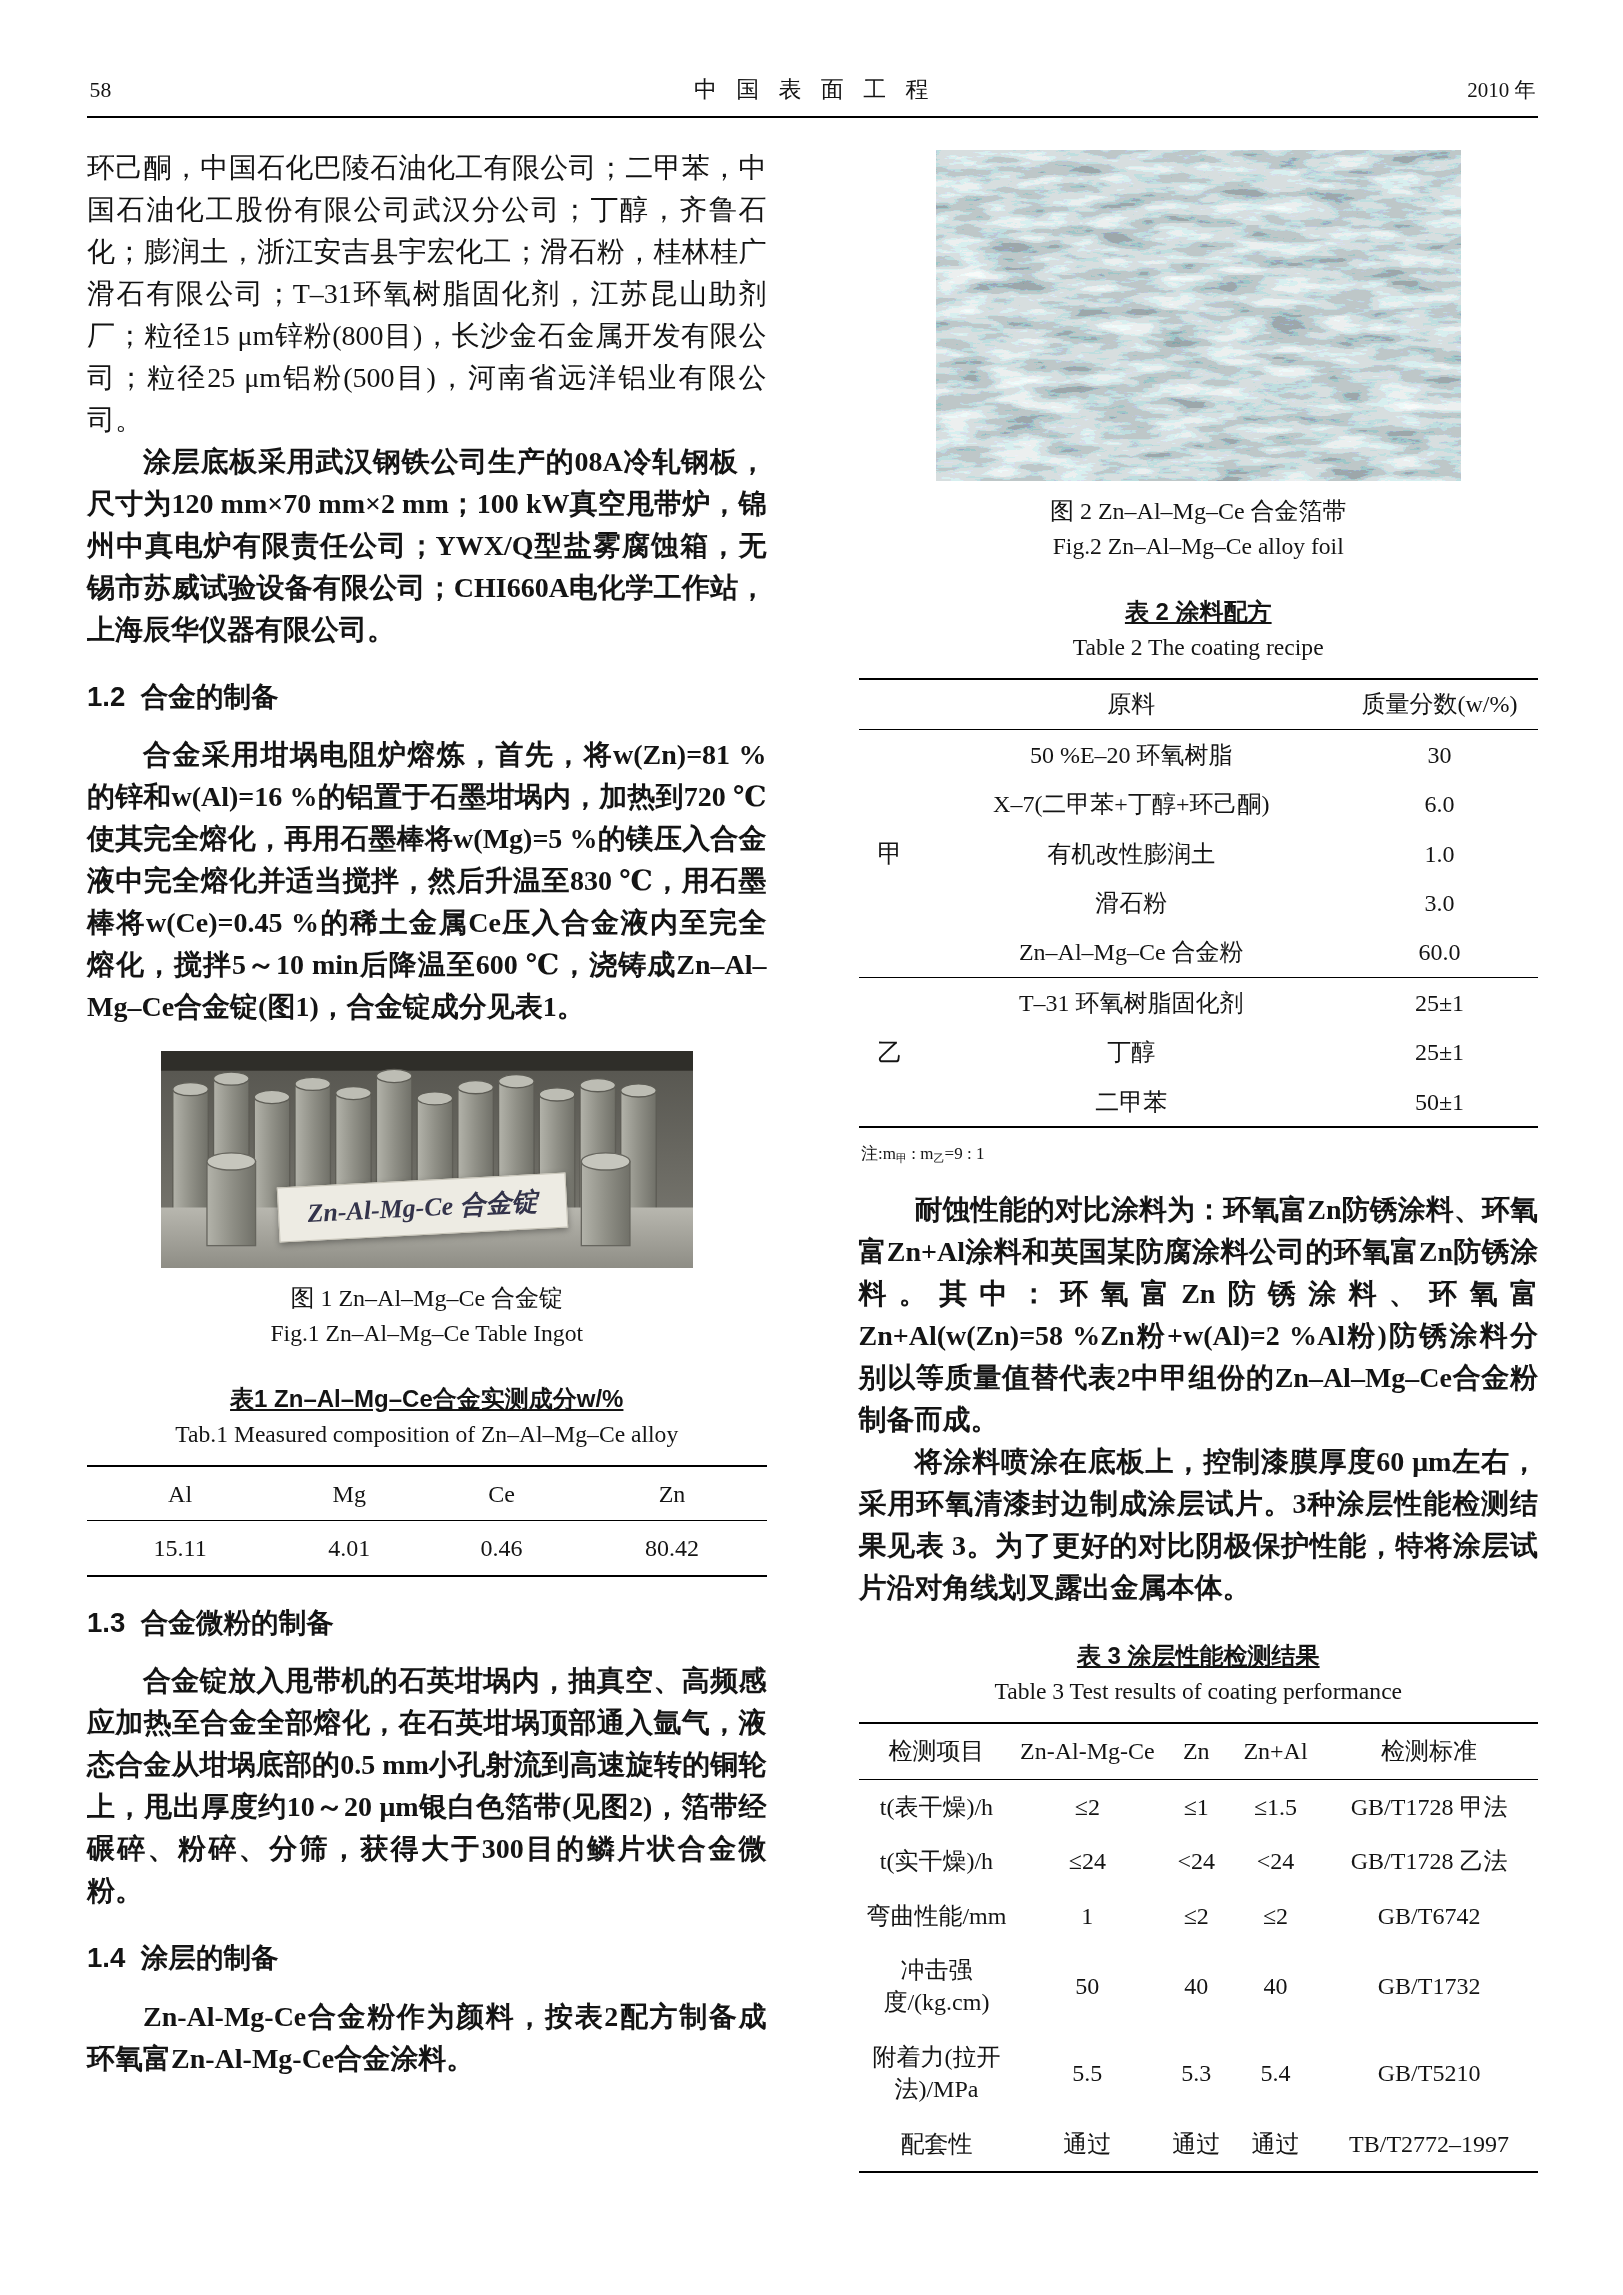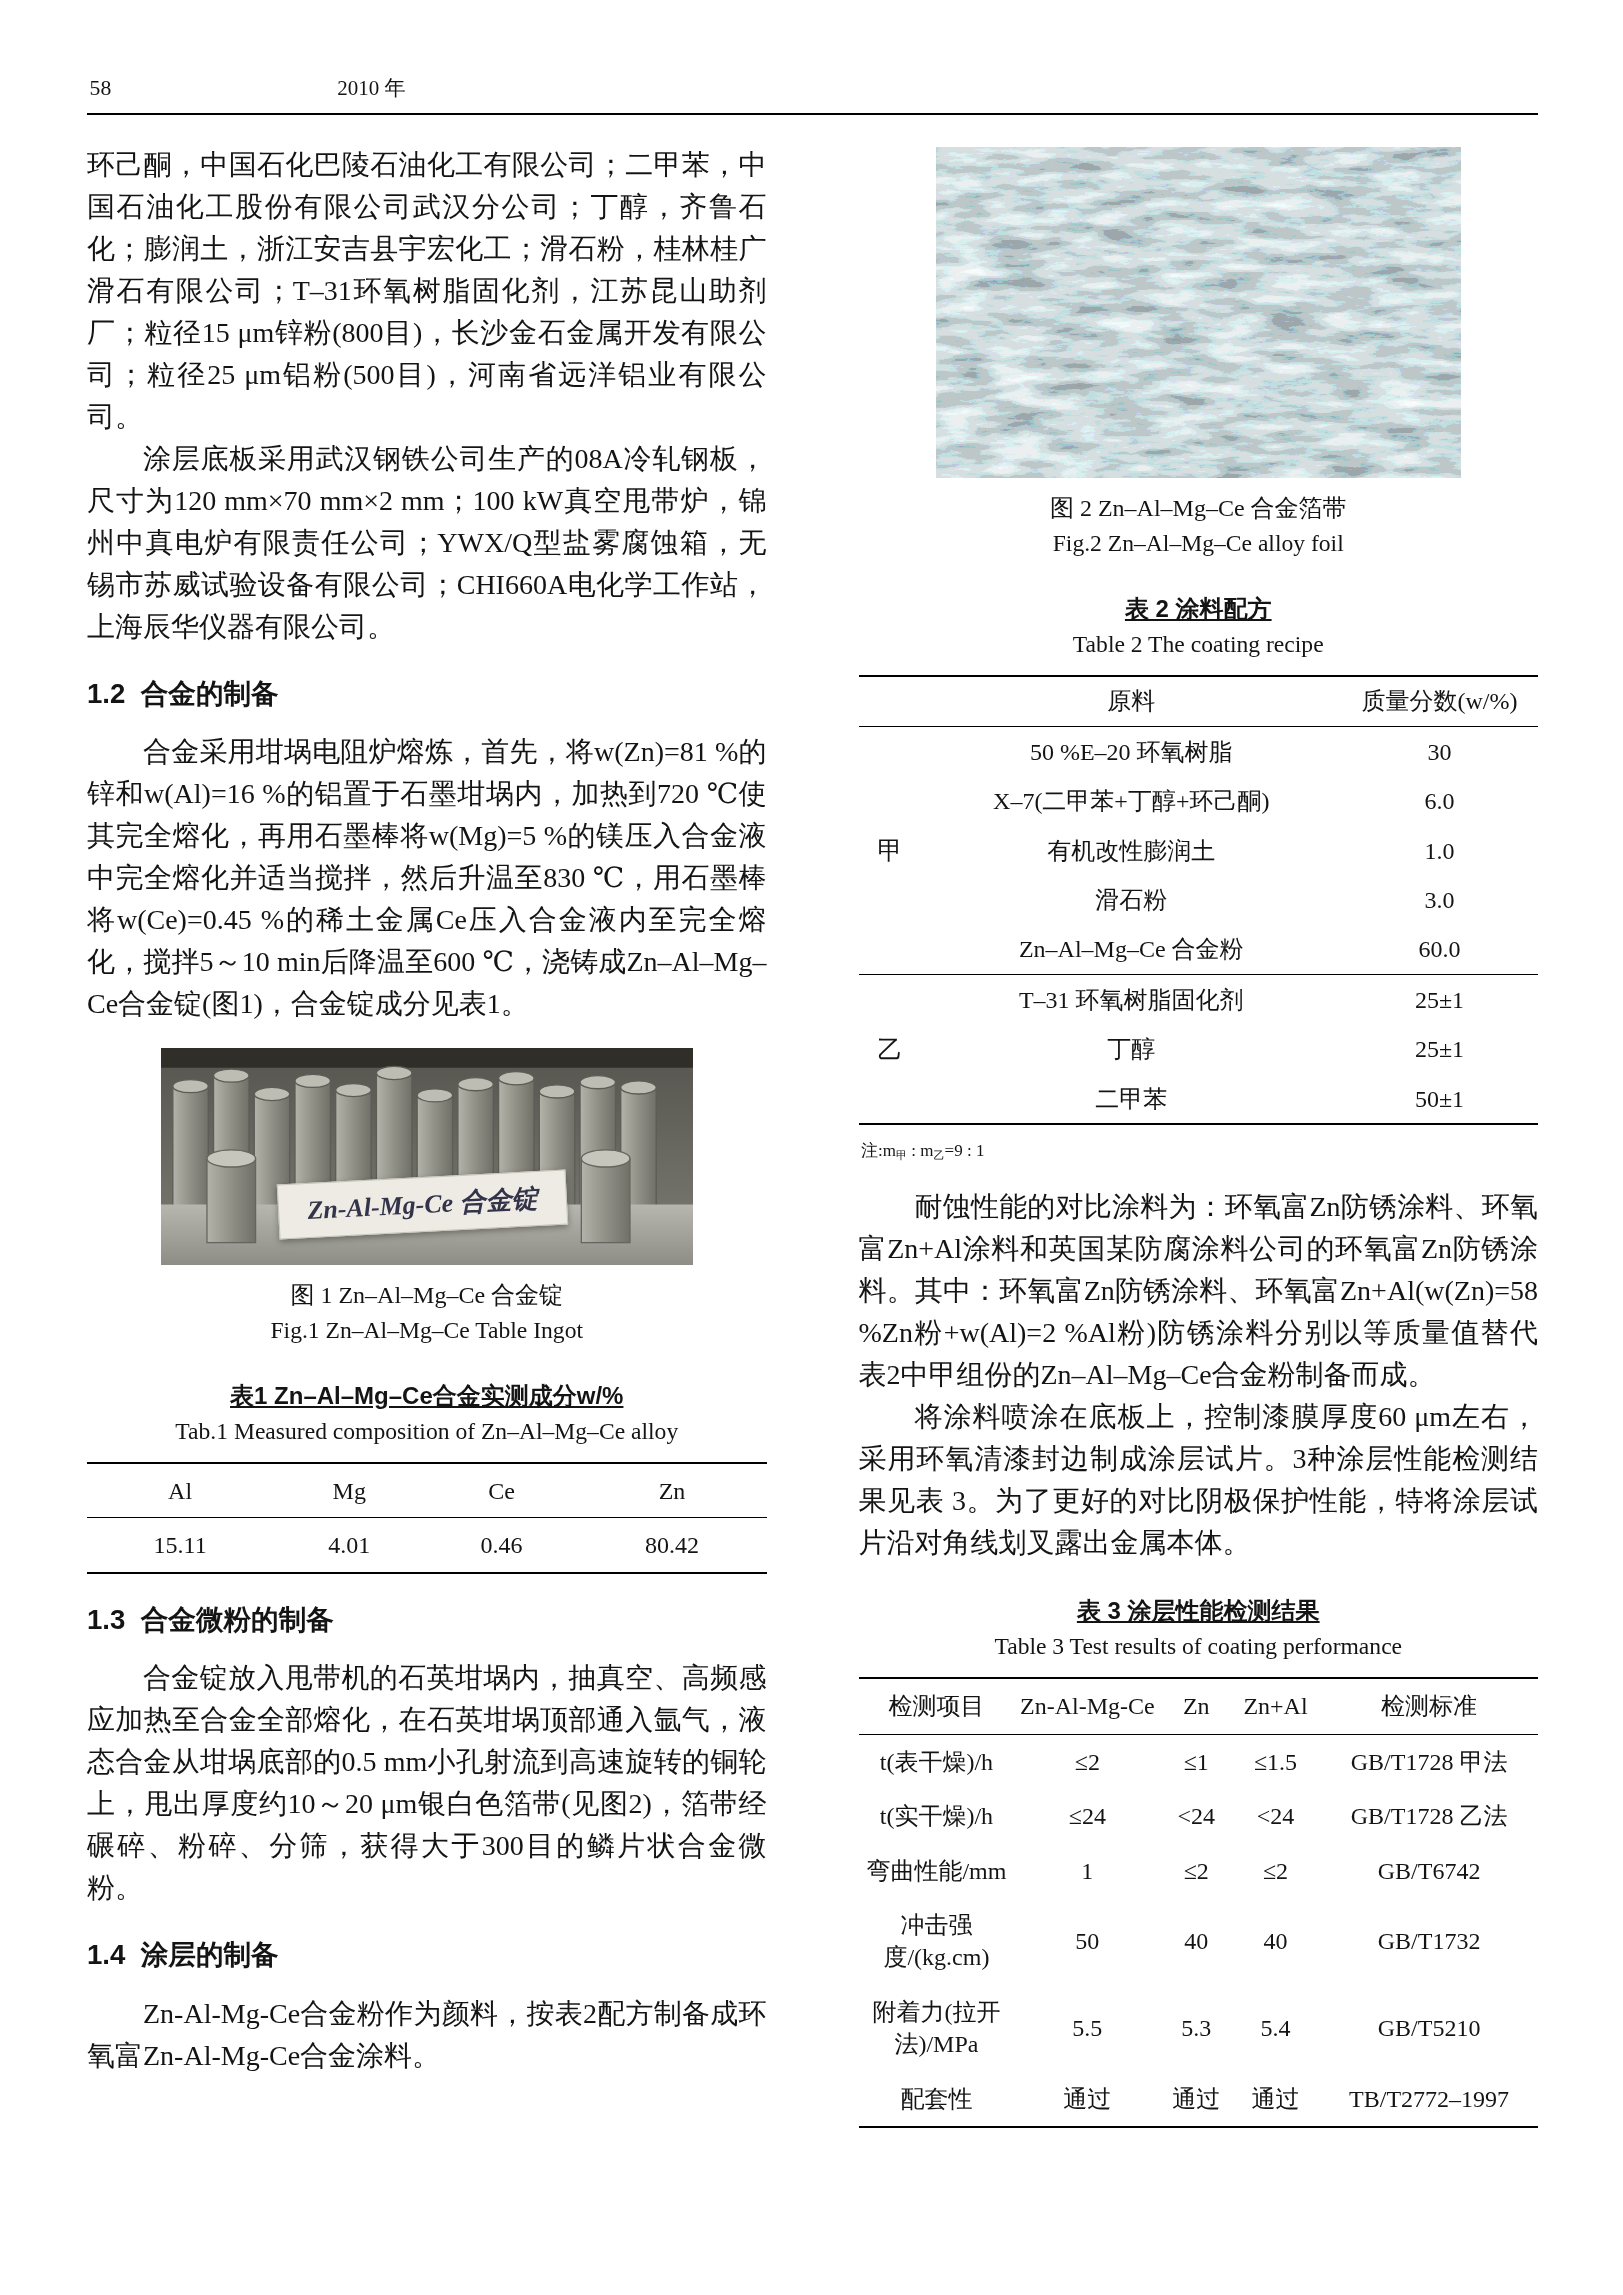--- a/index.html
+++ b/index.html
@@ -17,21 +17,21 @@
   .pg-header { display:flex; align-items:baseline; padding:0 2.6px 10.5px 2.6px; }
   .pg-num   { width:158px; font-size:21.7px; }
   .pg-title { flex:1; text-align:center; font-size:23px; white-space:pre; letter-spacing:2.6px; }
   .pg-year  { width:158px; text-align:right; font-size:21px; }
   .header-rule { border-top:2px solid #000; margin-bottom:29px; }
 
   
   .columns { display:flex; gap:92px; }
   .col { flex:1; min-width:0; font-size:28px; line-height:1.5; text-align:justify; }
   p.body-text { margin:0; }
-  .indent { text-indent:2em; }
+  .indent { text-indent:2em;font-weight:bold; }
 
   .sec-heading {
     font-family:"Liberation Sans","DejaVu Sans",sans-serif;
     font-size:27.6px; font-weight:700;
     margin:25px 0 17px 0; text-align:left; white-space:pre;
   }
 
   
   .figure { margin:23.6px 0 11.8px 0; }
   .fig-art { margin:0 auto; position:relative; overflow:hidden; }
@@ -87,20 +87,21 @@
 
   .mt-para { margin-top:19.7px; }
 </style>
 </head>
 <body>
 
 <div class="page">
 
   <header class="pg-header">
     <span class="pg-num">58</span>
+    <span class="pg-title">中  国  表  面  工  程</span>
     <span class="pg-year">2010 年</span>
   </header>
   <div class="header-rule"></div>
 
   <div class="columns">
 
     <div class="col">
 
       <p class="body-text">环己酮，中国石化巴陵石油化工有限公司；二甲苯，中国石油化工股份有限公司武汉分公司；丁醇，齐鲁石化；膨润土，浙江安吉县宇宏化工；滑石粉，桂林桂广滑石有限公司；T–31环氧树脂固化剂，江苏昆山助剂厂；粒径15 μm锌粉(800目)，长沙金石金属开发有限公司；粒径25 μm铝粉(500目)，河南省远洋铝业有限公司。</p>
       <p class="body-text indent">涂层底板采用武汉钢铁公司生产的08A冷轧钢板，尺寸为120 mm×70 mm×2 mm；100 kW真空甩带炉，锦州中真电炉有限责任公司；YWX/Q型盐雾腐蚀箱，无锡市苏威试验设备有限公司；CHI660A电化学工作站，上海辰华仪器有限公司。</p>

